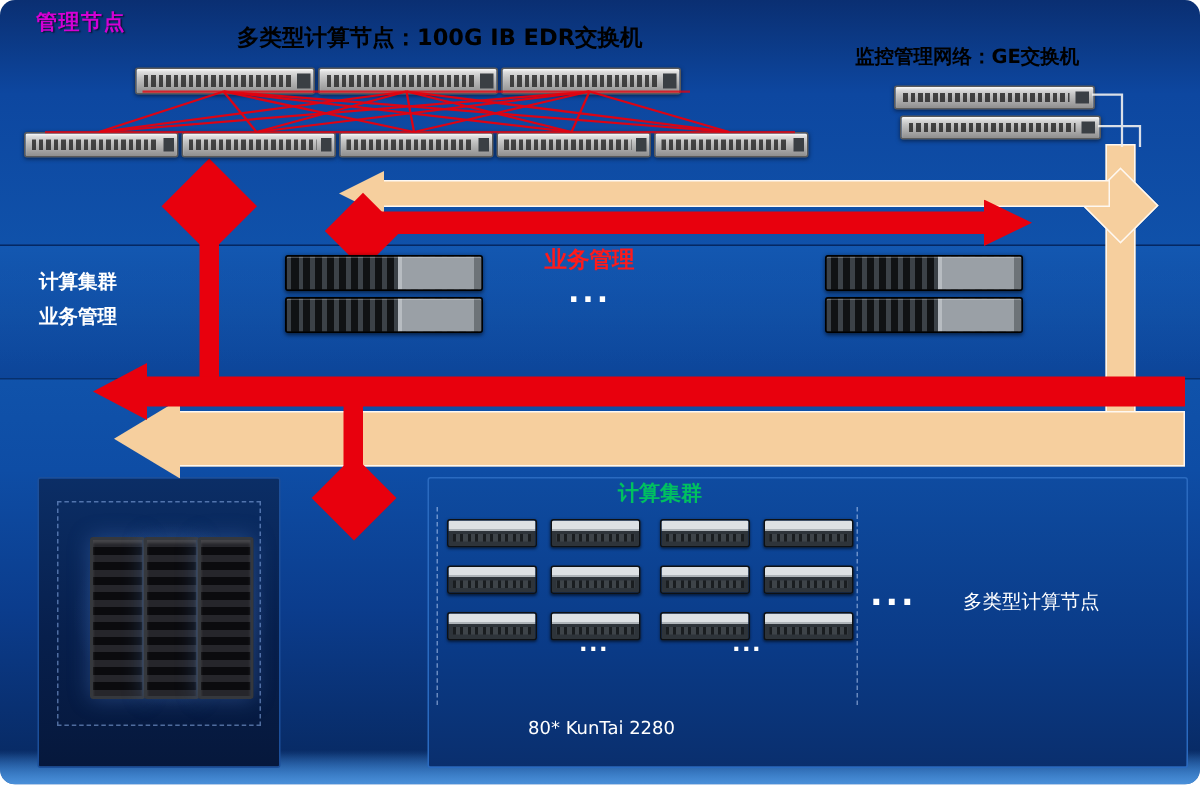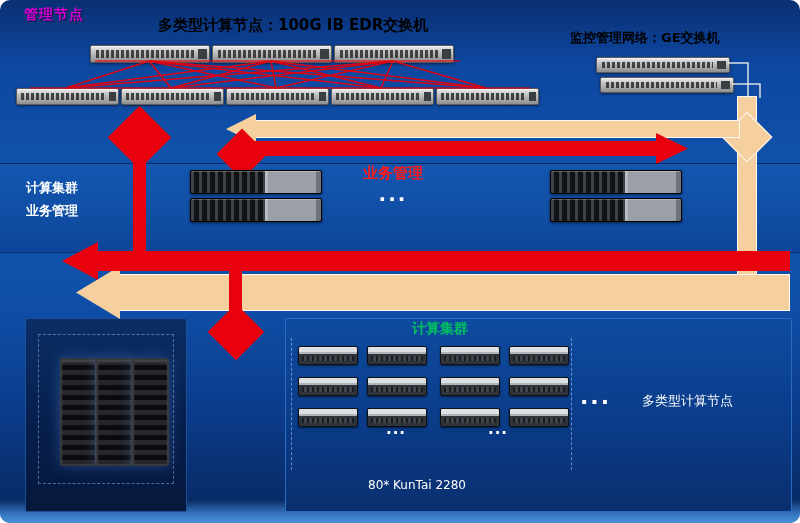--- a/index.html
+++ b/index.html
@@ -166,15 +166,15 @@
 
   <div class="t center" style="left:323px; top:164px; width:140px; color:#ff1a1a; font-weight:bold; font-size:15px;">业务管理</div>
   <div class="t center" style="left:323px; top:182px; width:140px; color:#fff; font-weight:bold; font-size:20px; letter-spacing:2px;">...</div>
 
 
   <div class="t center" style="left:285px; top:320px; width:310px; color:#00c060; font-weight:bold; font-size:14px;">计算集群</div>
   <div class="t center" style="left:367px; top:420px; width:58px; color:#fff; font-weight:bold; font-size:15px; letter-spacing:1px;">...</div>
   <div class="t center" style="left:469px; top:420px; width:58px; color:#fff; font-weight:bold; font-size:15px; letter-spacing:1px;">...</div>
   <div class="t" style="left:580px; top:384px; color:#fff; font-weight:bold; font-size:22px; letter-spacing:2px;">...</div>
   <div class="t" style="left:642px; top:392px; color:#fff; font-size:13px;font-family:Liberation Mono, monospace;">多类型计算节点</div>
-  <div class="t center" style="left:332px; top:478px; width:170px; color:#fff; font-size:12px;">80* KunTai 2280</div>
+  <div class="t center" style="left:316px; top:478px; width:170px; color:#fff; font-size:12px;">80* KunTai 2280</div>
 
 </div>
 
 </body></html>

